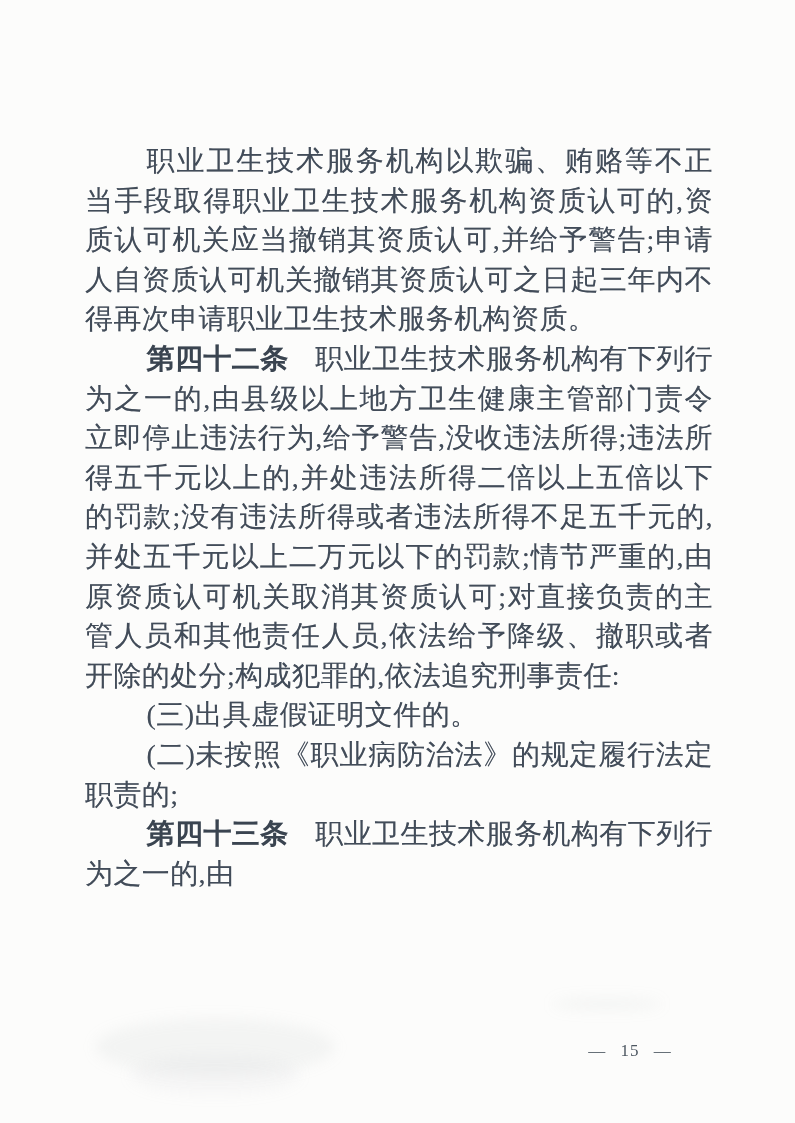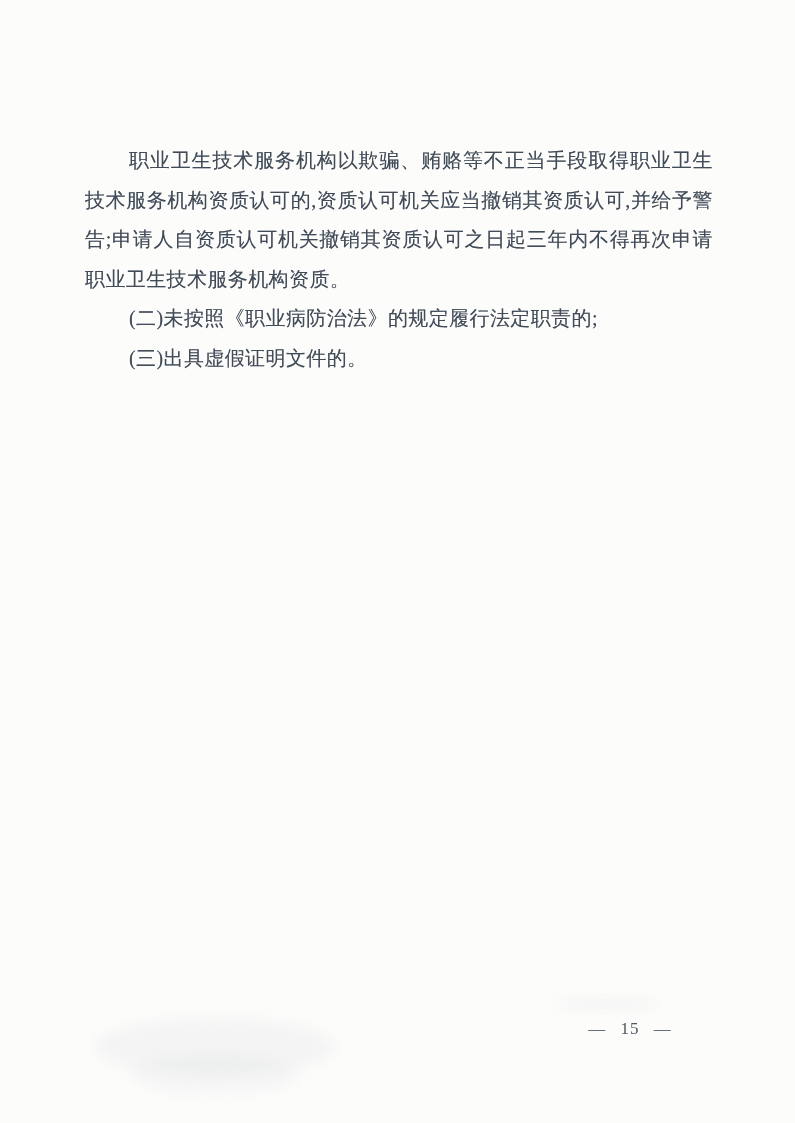--- a/index.html
+++ b/index.html
@@ -15,39 +15,39 @@
     background: #fcfcfb;
     overflow: hidden;
     font-family: "Liberation Serif", "DejaVu Serif", serif;
   }
   .content {
     position: absolute;
     left: 85px;
     top: 141px;
     width: 628px;
     color: #424c59;
-    font-size: 20px;
+    font-size: 28px;
     line-height: 39.6px;
     letter-spacing: 0.4px;
     text-align: justify;
     text-shadow: 0 0 0.6px rgba(66,76,89,0.45);
   }
   .content p {
     margin: 0;
     padding: 0;
     text-indent: 2.2em;
   }
   .article-number {
     font-weight: bold;
     color: #3a4450;
     margin-right: 0.95em;
   }
   .page-number {
     position: absolute;
-    top: 1019px;
+    top: 1041px;
     left: 584px;
     width: 92px;
     text-align: center;
     font-size: 17px;
     letter-spacing: 1px;
     word-spacing: 9px;
     color: #4d5761;
     font-family: "Liberation Serif", "DejaVu Serif", serif;
   }
   
@@ -82,26 +82,32 @@
 </head>
 <body>
 
 <div class="page">
 
   <main class="content">
 
     <p>职业卫生技术服务机构以欺骗、贿赂等不正当手段取得职业卫生技术服务机构资质认可的,资质认可机关应当撤销其资质认可,并给予警告;申请人自资质认可机关撤销其资质认可之日起三年内不得再次申请职业卫生技术服务机构资质。</p>
 
 
+    <p>
+      <span class="article-number">第四十二条</span><span>职业卫生技术服务机构有下列行为之一的,由县级以上地方卫生健康主管部门责令立即停止违法行为,给予警告,没收违法所得;违法所得五千元以上的,并处违法所得二倍以上五倍以下的罚款;没有违法所得或者违法所得不足五千元的,并处五千元以上二万元以下的罚款;情节严重的,由原资质认可机关取消其资质认可;对直接负责的主管人员和其他责任人员,依法给予降级、撤职或者开除的处分;构成犯罪的,依法追究刑事责任:</span>
+    </p>
 
+
+    <p>(三)出具虚假证明文件的。</p>
 
     <p>(二)未按照《职业病防治法》的规定履行法定职责的;</p>
 
-    <p>(三)出具虚假证明文件的。</p>
-
+    <p>
+      <span class="article-number">第四十三条</span><span>职业卫生技术服务机构有下列行为之一的,由</span>
+    </p>
 
   </main>
 
   <div class="smudge smudge-1"></div>
   <div class="smudge smudge-2"></div>
   <div class="smudge smudge-3"></div>
 
   <div class="page-number">— 15 —</div>
 
 </div>

